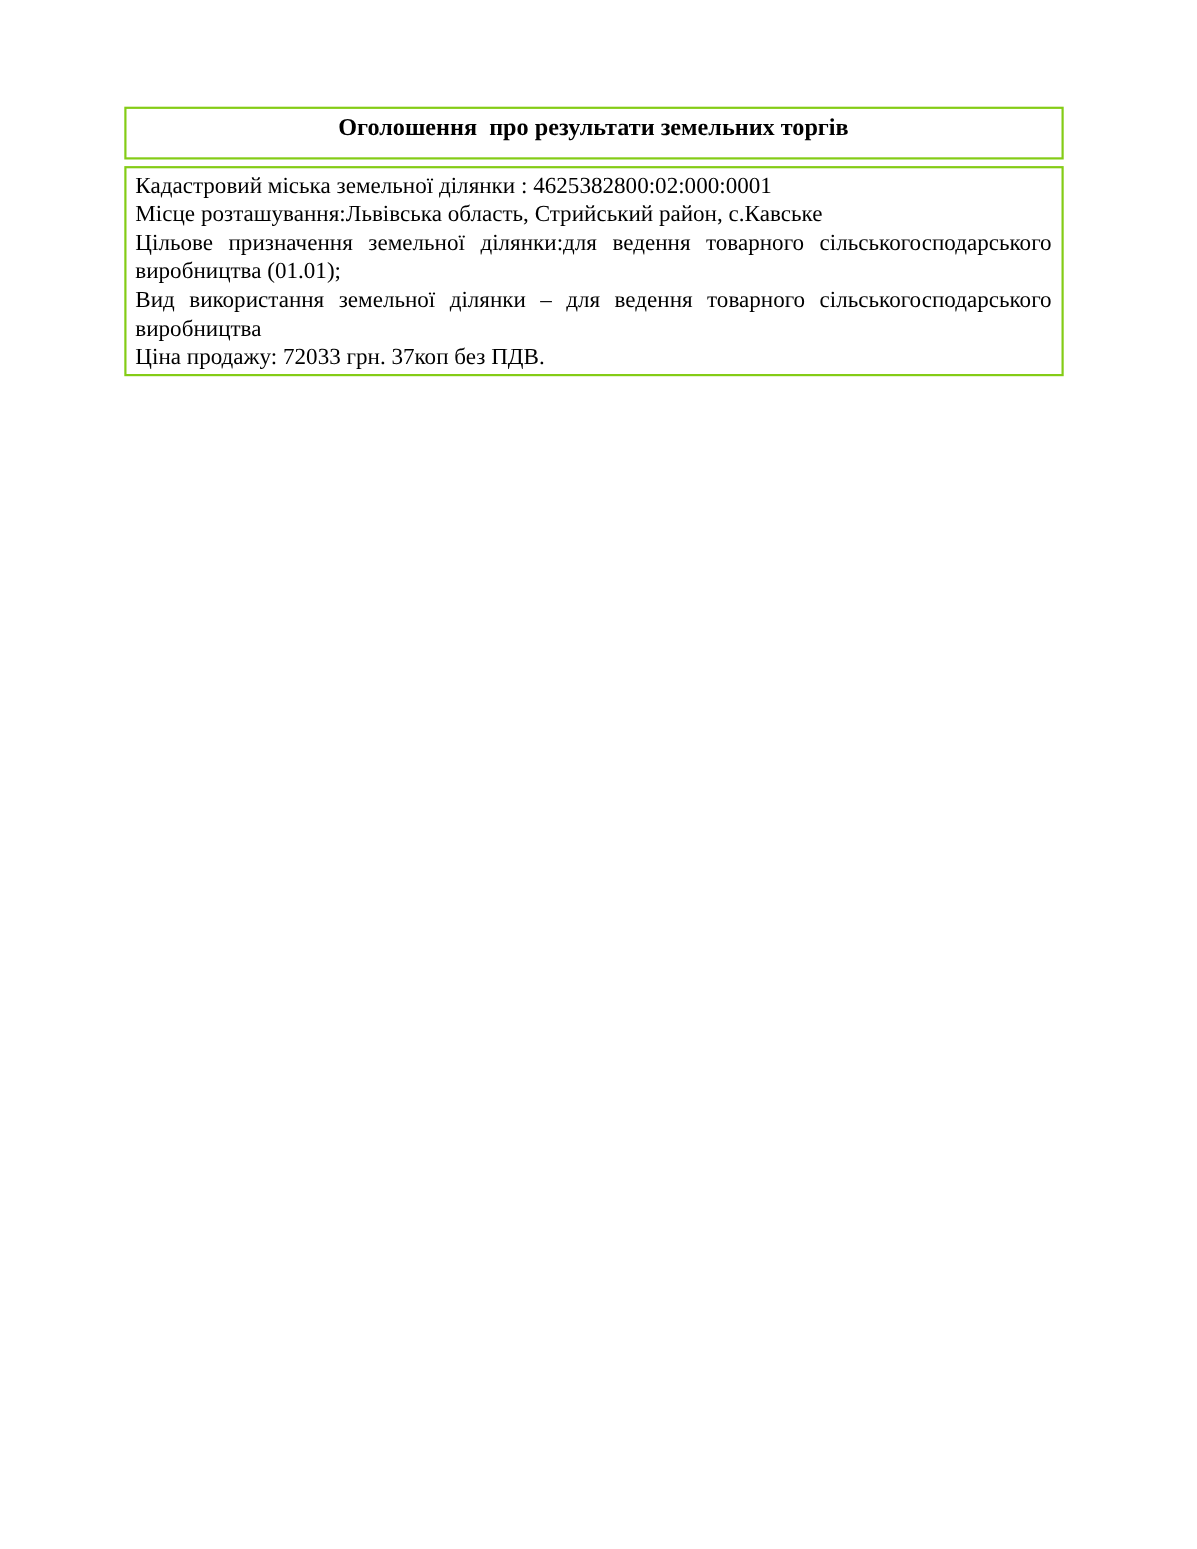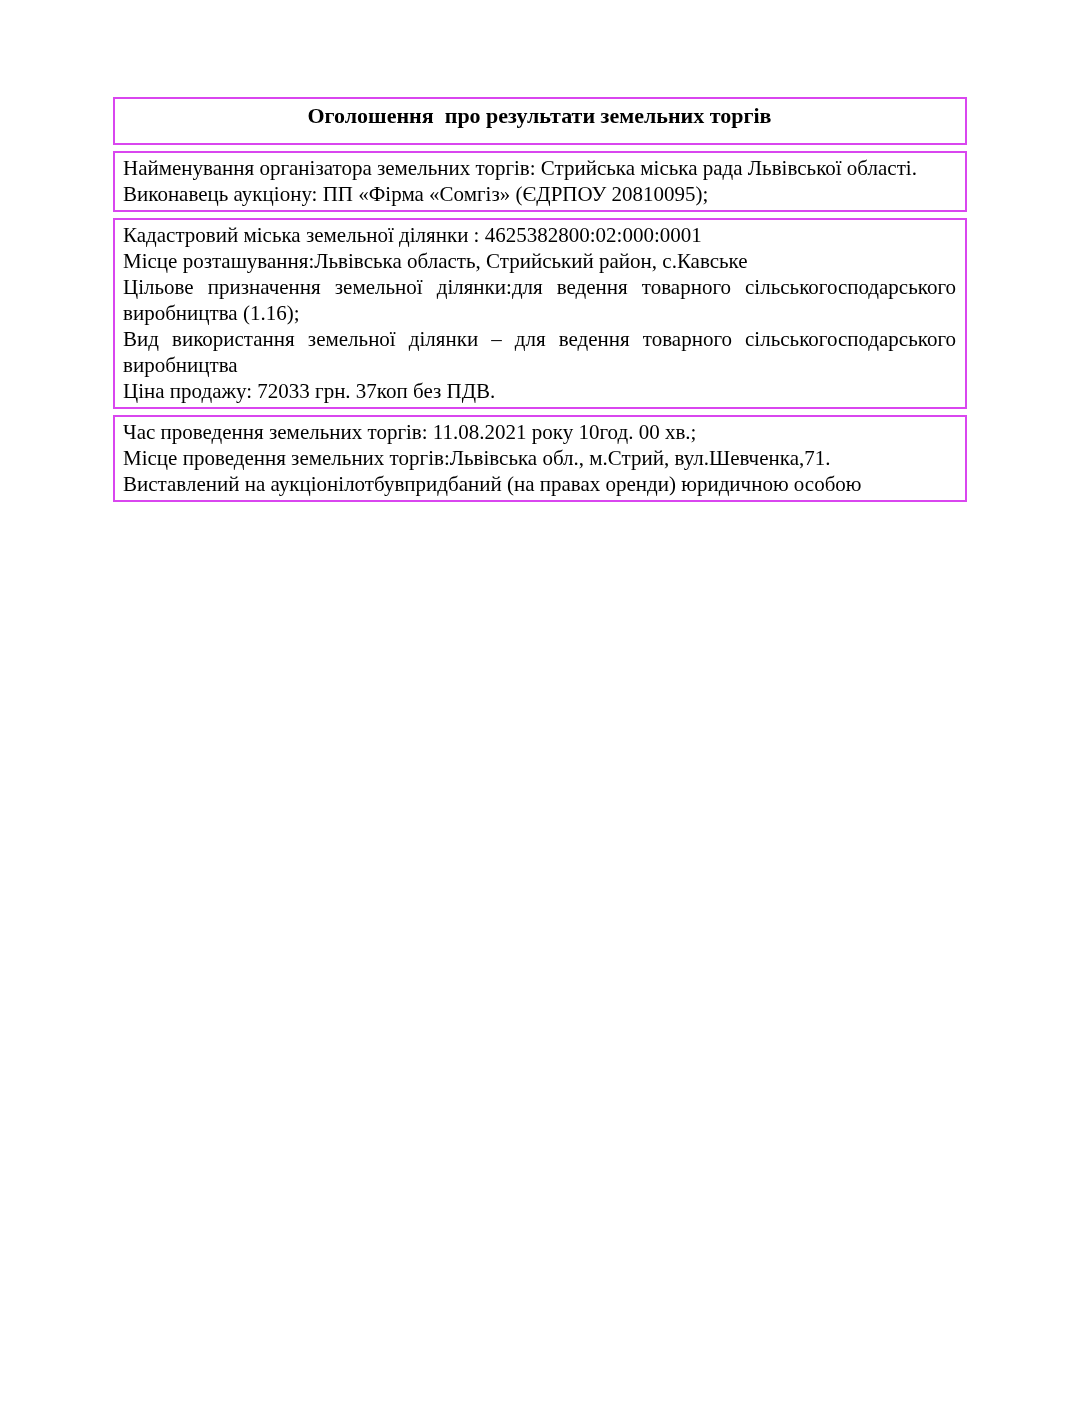--- a/index.html
+++ b/index.html
@@ -16,21 +16,21 @@
   }
   .doc-table {
     position: absolute;
     left: 113px;
     top: 97px;
     width: 854px;
   }
   .box {
     box-sizing: border-box;
     width: 100%;
-    border: 2px solid #d946ef;
+    border: 2px solid #84cc16;
     padding: 2px 9px 3px 8px;
     margin-bottom: 6px;
     background: #ffffff;
   }
   .title-box {
     min-height: 48px;
     padding-top: 3px;
   }
   .doc-title {
     margin: 0;
@@ -53,33 +53,24 @@
 </head>
 <body>
 
 <main class="page">
   <div class="doc-table">
 
     <section class="box title-box">
       <h1 class="doc-title">Оголошення  про результати земельних торгів</h1>
     </section>
 
-    <section class="box">
-      <p class="para">Найменування організатора земельних торгів: Стрийська міська рада Львівської області.</p>
-      <p class="para">Виконавець аукціону: ПП «Фірма «Сомгіз» (ЄДРПОУ 20810095);</p>
-    </section>
 
     <section class="box">
       <p class="para">Кадастровий міська земельної ділянки : 4625382800:02:000:0001</p>
       <p class="para">Місце розташування:Львівська область, Стрийський район, с.Кавське</p>
-      <p class="para justify">Цільове призначення земельної ділянки:для ведення товарного сільськогосподарського виробництва (1.16);</p>
+      <p class="para justify">Цільове призначення земельної ділянки:для ведення товарного сільськогосподарського виробництва (01.01);</p>
       <p class="para justify">Вид використання земельної ділянки – для ведення товарного сільськогосподарського виробництва</p>
       <p class="para">Ціна продажу: 72033 грн. 37коп без ПДВ.</p>
     </section>
 
-    <section class="box">
-      <p class="para">Час проведення земельних торгів: 11.08.2021 року 10год. 00 хв.;</p>
-      <p class="para">Місце проведення земельних торгів:Львівська обл., м.Стрий, вул.Шевченка,71.</p>
-      <p class="para">Виставлений на аукціонілотбувпридбаний (на правах оренди) юридичною особою</p>
-    </section>
 
   </div>
 </main>
 
 </body></html>

